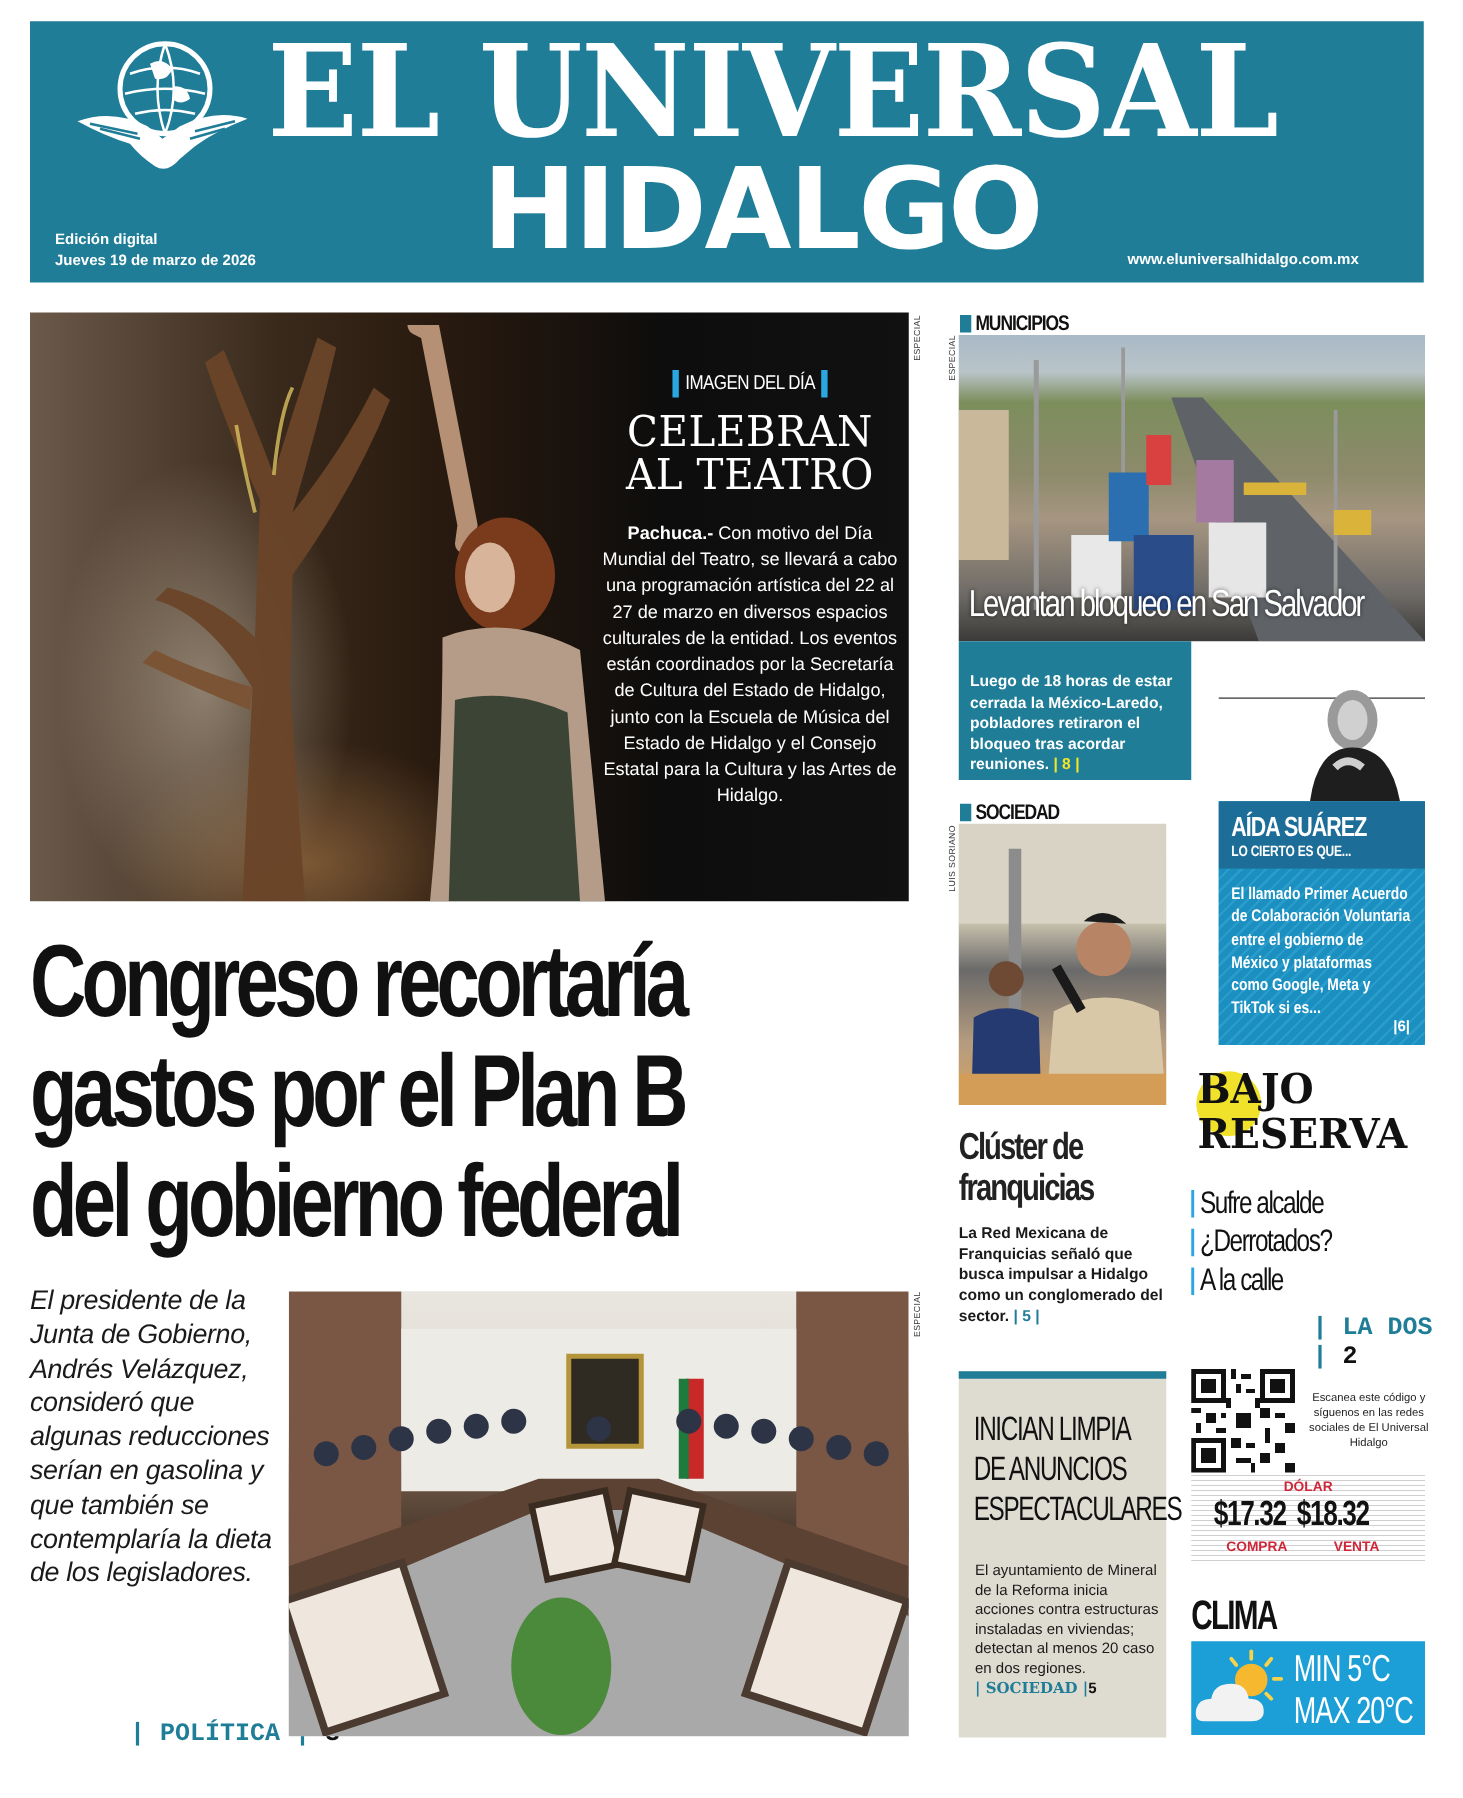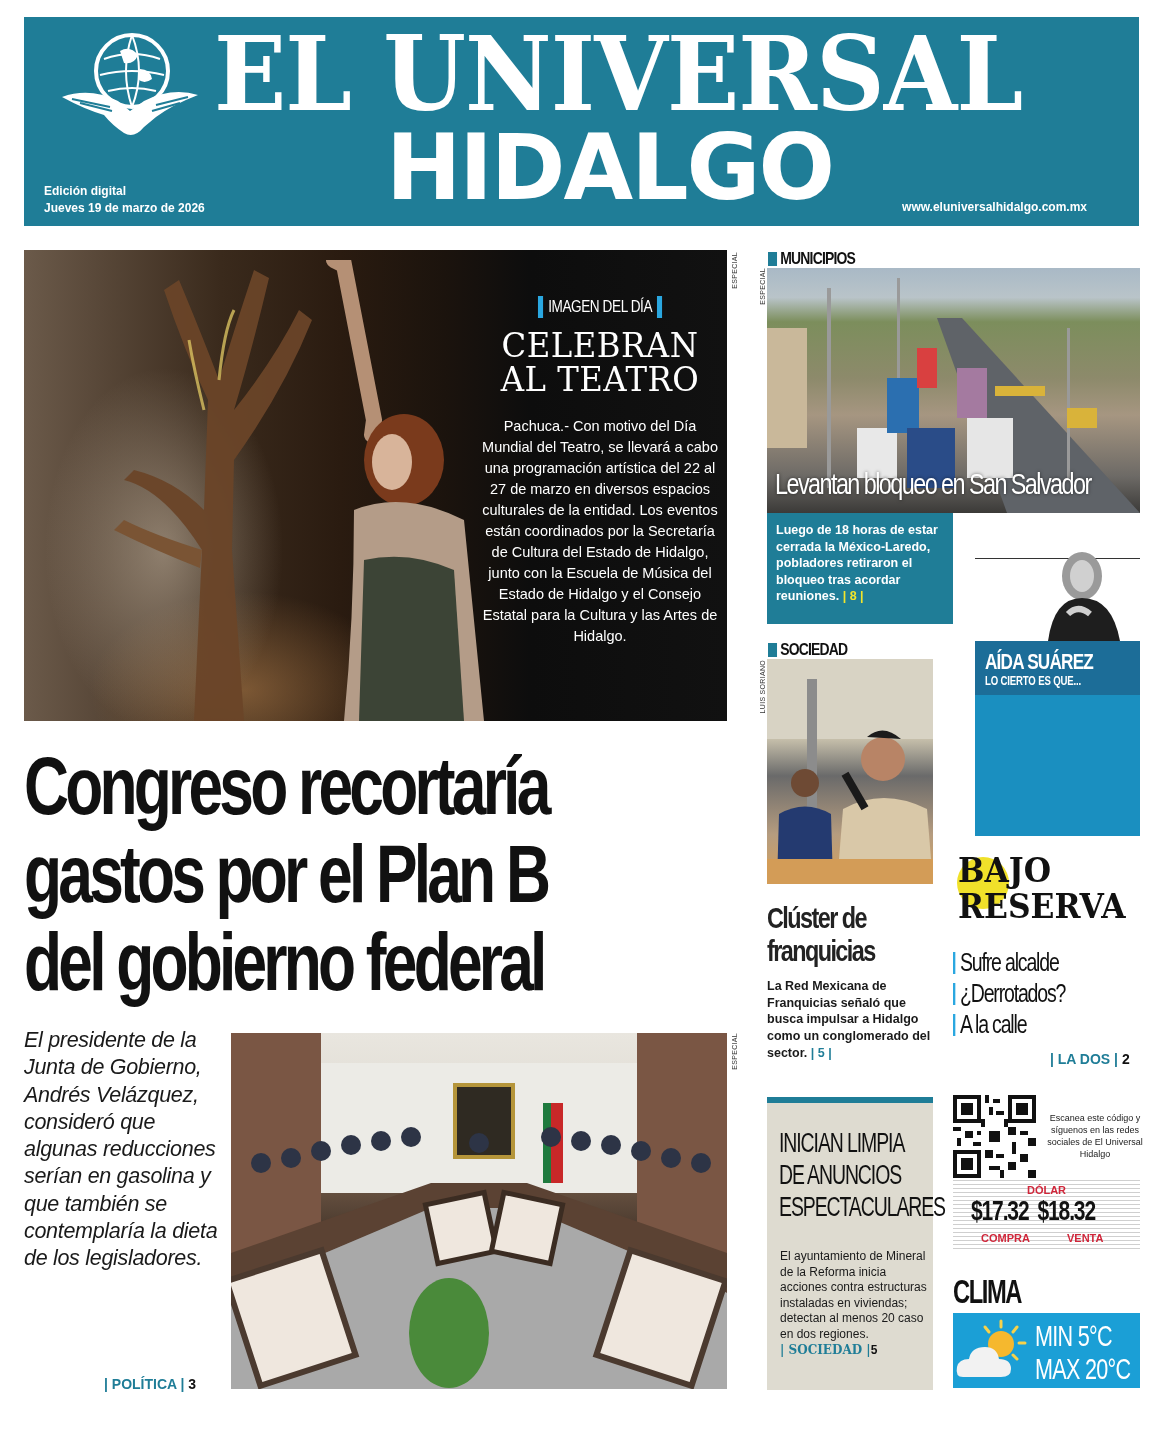--- a/index.html
+++ b/index.html
@@ -22,42 +22,42 @@
       radial-gradient(ellipse 170px 260px at 140px 300px, rgba(200,185,165,0.55), transparent 70%),
       radial-gradient(ellipse 220px 140px at 220px 440px, rgba(170,120,70,0.6), transparent 70%),
       linear-gradient(90deg, #6b5a4a 0%, #3a2a1c 28%, #2a1b10 45%, #1b130d 60%, #0d0d0d 72%, #111 100%); }
   .tree { left: 60px; top: 0; width: 260px; height: 471px; }
   .actress { left: 290px; top: 10px; width: 180px; height: 461px; }
   .feature-text { left: 456px; top: 18px; width: 240px; color: #fff; text-align: center; margin-top: 28px; }
   .kicker { display: inline-flex; align-items: center; gap: 6px; font-family: "Liberation Sans Narrow", "Liberation Sans", sans-serif; font-size: 16px; letter-spacing: -0.5px; transform: scaleX(0.85); }
   .kicker .bar { display: inline-block; width: 6px; height: 22px; background: #2aa7e0; }
   .feature-title { font-family: "DejaVu Serif", serif; font-size: 34px; font-weight: normal; line-height: 34px; margin-top: 6px; letter-spacing: 0.5px; transform: scaleX(0.95); }
   .feature-body { font-size: 14.5px; line-height: 21px; margin-top: 20px; }
-  .feature-body b { font-weight: normal; }
+  .feature-body b { font-weight: bold; }
   .credit-vert { font-size: 7px; color: #333; writing-mode: vertical-rl; transform: rotate(180deg); letter-spacing: 0.3px; }
 
   
   .headline { left: 24px; top: 742px; width: 720px; font-family: "Liberation Sans", sans-serif; font-weight: bold; font-size: 82px; line-height: 88px; letter-spacing: -5px; color: #111; transform: scaleX(0.76); transform-origin: left top; white-space: nowrap; }
   .lede { left: 24px; top: 1027px; width: 200px; font-size: 21.5px; line-height: 27.3px; color: #1a1a1a; letter-spacing: -0.3px; font-style: italic; }
-  .section-ref { font-family: Liberation Sans, sans-serif; font-weight: bold; font-size: 14px; }
+  .section-ref { font-family: Liberation Mono, monospace; font-weight: bold; font-size: 20px; }
   .section-ref .sec { color: #1f7d97; }
   .section-ref .pipe { color: #1f7d97; }
   .lede-ref { left: 104px; top: 1376px; }
   .meeting-photo { left: 231px; top: 1033px; width: 496px; height: 356px; overflow: hidden;
     background: linear-gradient(180deg, #e9e6df 0%, #dcd8cf 30%, #6b5443 42%, #4a3a2e 55%, #9a9a9a 70%, #b8b8b8 100%); }
 
   
   .sec-label { display: flex; align-items: center; gap: 4px; font-family: "Liberation Sans", sans-serif; font-weight: bold; font-size: 17px; letter-spacing: -1px; transform: scaleX(0.82); transform-origin: left center; }
   .sec-label .sq { width: 11px; height: 14px; background: #1f7d97; display: inline-block; }
 
   .muni-label { left: 768px; top: 249px; }
   .muni-photo { left: 767px; top: 268px; width: 373px; height: 245px; overflow: hidden;
     background: linear-gradient(180deg, #a9b9c6 0%, #b9c4c9 12%, #7c8e5c 22%, #8d8a6b 45%, #a69681 60%, #6d6a66 85%, #3b3a38 100%); }
   .muni-caption { left: 8px; bottom: 12px; color: #fff; font-size: 30px; letter-spacing: -2px; transform: scaleX(0.78); transform-origin: left bottom; white-space: nowrap; text-shadow: 0 0 4px rgba(0,0,0,0.6); }
-  .muni-box { left: 767px; top: 513px; width: 186px; height: 111px; background: #1f7d97; color: #fff; padding: 9px 9px; font-size: 12.5px; font-weight: bold; line-height: 16.5px; }
+  .muni-box { left: 767px; top: 513px; width: 186px; height: 111px; background: #1f7d97; color: #fff; padding: 24px 9px; font-size: 12.5px; font-weight: bold; line-height: 16.5px; }
   .muni-box .ref { color: #f2e52b; }
 
   .col-rule { left: 975px; top: 558px; width: 165px; height: 1px; background: #333; }
   .columnist-photo { left: 1040px; top: 548px; width: 82px; height: 93px; }
 
   .columnist-box { left: 975px; top: 641px; width: 165px; height: 195px; background: #1a8fc0; color: #fff; }
   .columnist-head { background: #1c6d98; padding: 9px 10px 4px 10px; height: 54px; }
   .columnist-name { font-family: "Liberation Sans", sans-serif; font-weight: bold; font-size: 22px; letter-spacing: -1px; line-height: 24px; transform: scaleX(0.78); transform-origin: left top; white-space: nowrap; }
   .columnist-tag { font-size: 12px; font-weight: bold; transform: scaleX(0.8); transform-origin: left top; white-space: nowrap; letter-spacing: -0.2px; }
   .columnist-body { padding: 11px 10px; font-size: 13.5px; font-weight: bold; line-height: 18.3px; background: repeating-linear-gradient(135deg, #1a8fc0 0 5px, #2a9ccb 5px 7px); height: 141px; position: relative; }
@@ -227,20 +227,24 @@
 <svg class="abs columnist-photo" viewBox="0 0 82 93">
   <ellipse cx="42" cy="28" rx="20" ry="24" fill="#9a9a9a"></ellipse>
   <ellipse cx="42" cy="28" rx="12" ry="16" fill="#d0d0d0"></ellipse>
   <path d="M8 93 Q14 50 42 50 Q72 50 80 93 Z" fill="#1e1e1e"></path>
   <path d="M28 66 q10 -10 22 0" stroke="#cfcfcf" stroke-width="6" fill="none"></path>
 </svg>
 <div class="abs columnist-box">
   <div class="columnist-head">
     <div class="columnist-name">AÍDA SUÁREZ</div>
     <div class="columnist-tag">LO CIERTO ES QUE...</div>
+  </div>
+  <div class="columnist-body">
+    <div class="txt">El llamado Primer Acuerdo de Colaboración Voluntaria entre el gobierno de México y plataformas como Google, Meta y TikTok si es...</div>
+    <div class="columnist-ref">|6|</div>
   </div>
 </div>
 
 <div class="abs sec-label soc-label">
   <span class="sq"></span>
   <span>SOCIEDAD</span>
 </div>
 <div class="abs credit-vert" style="left:759px; top:660px;">LUIS SORIANO</div>
 <div class="abs soc-photo">
   <svg width="166" height="225" viewBox="0 0 166 225">

